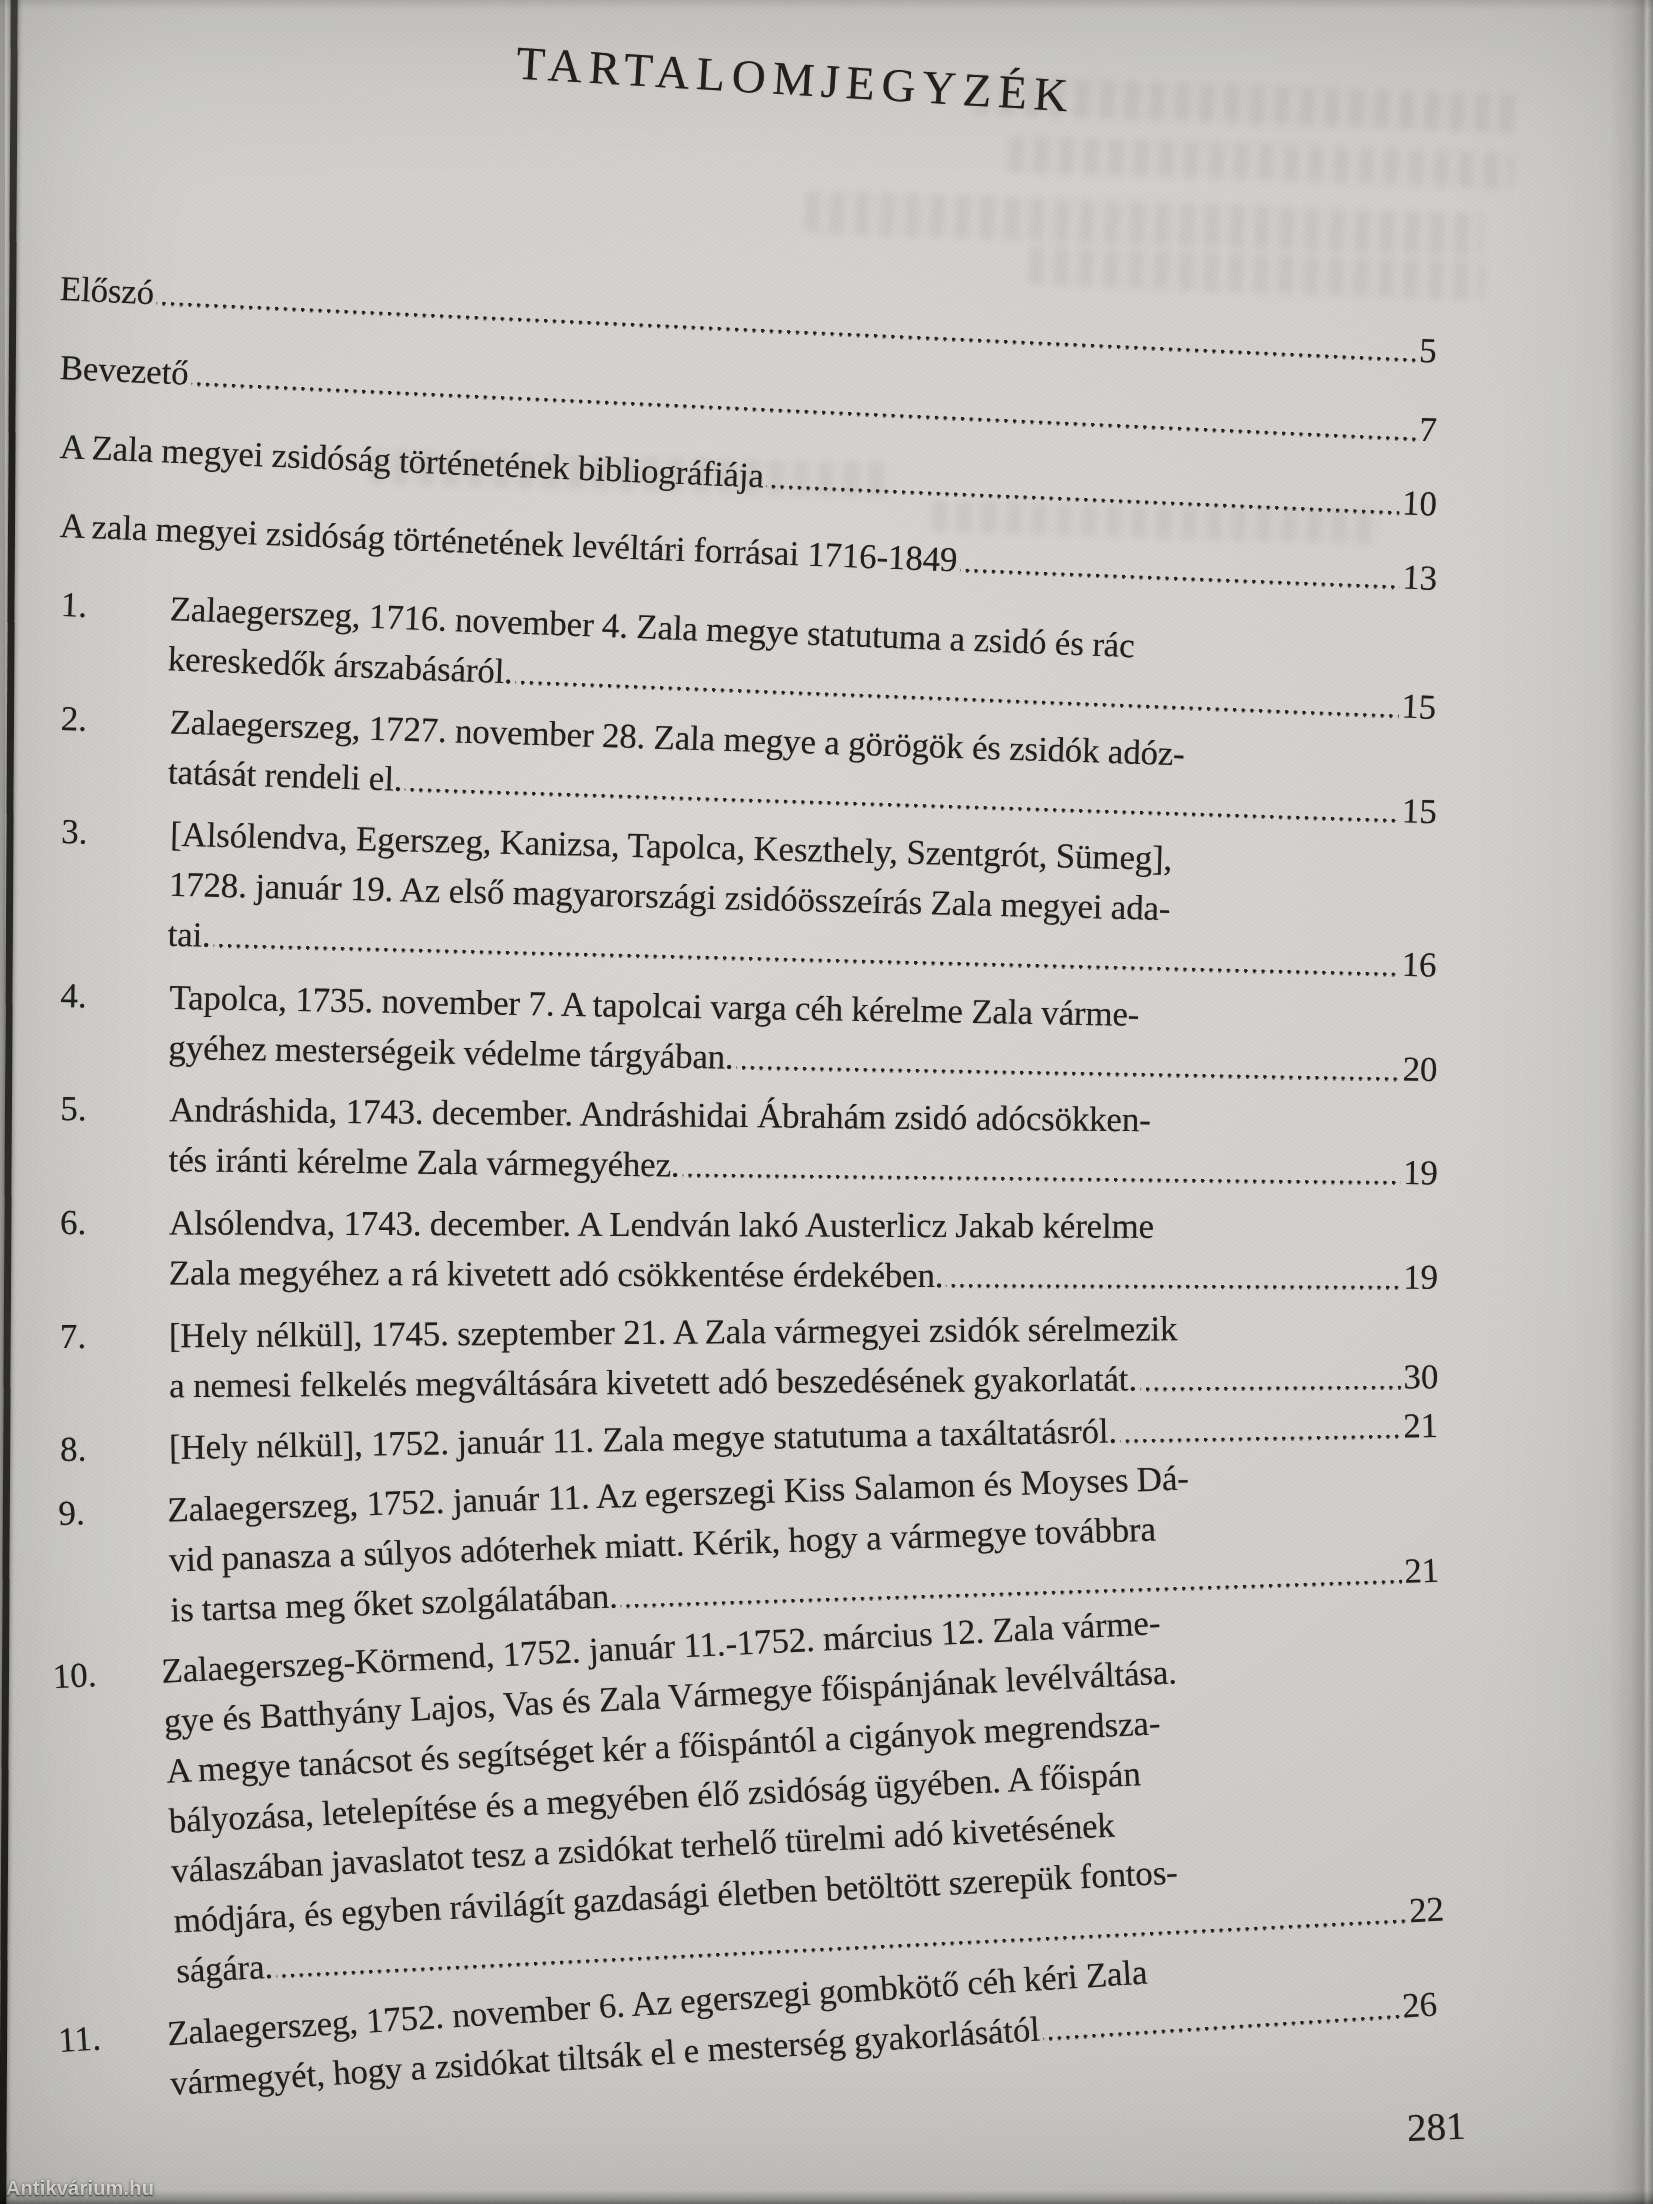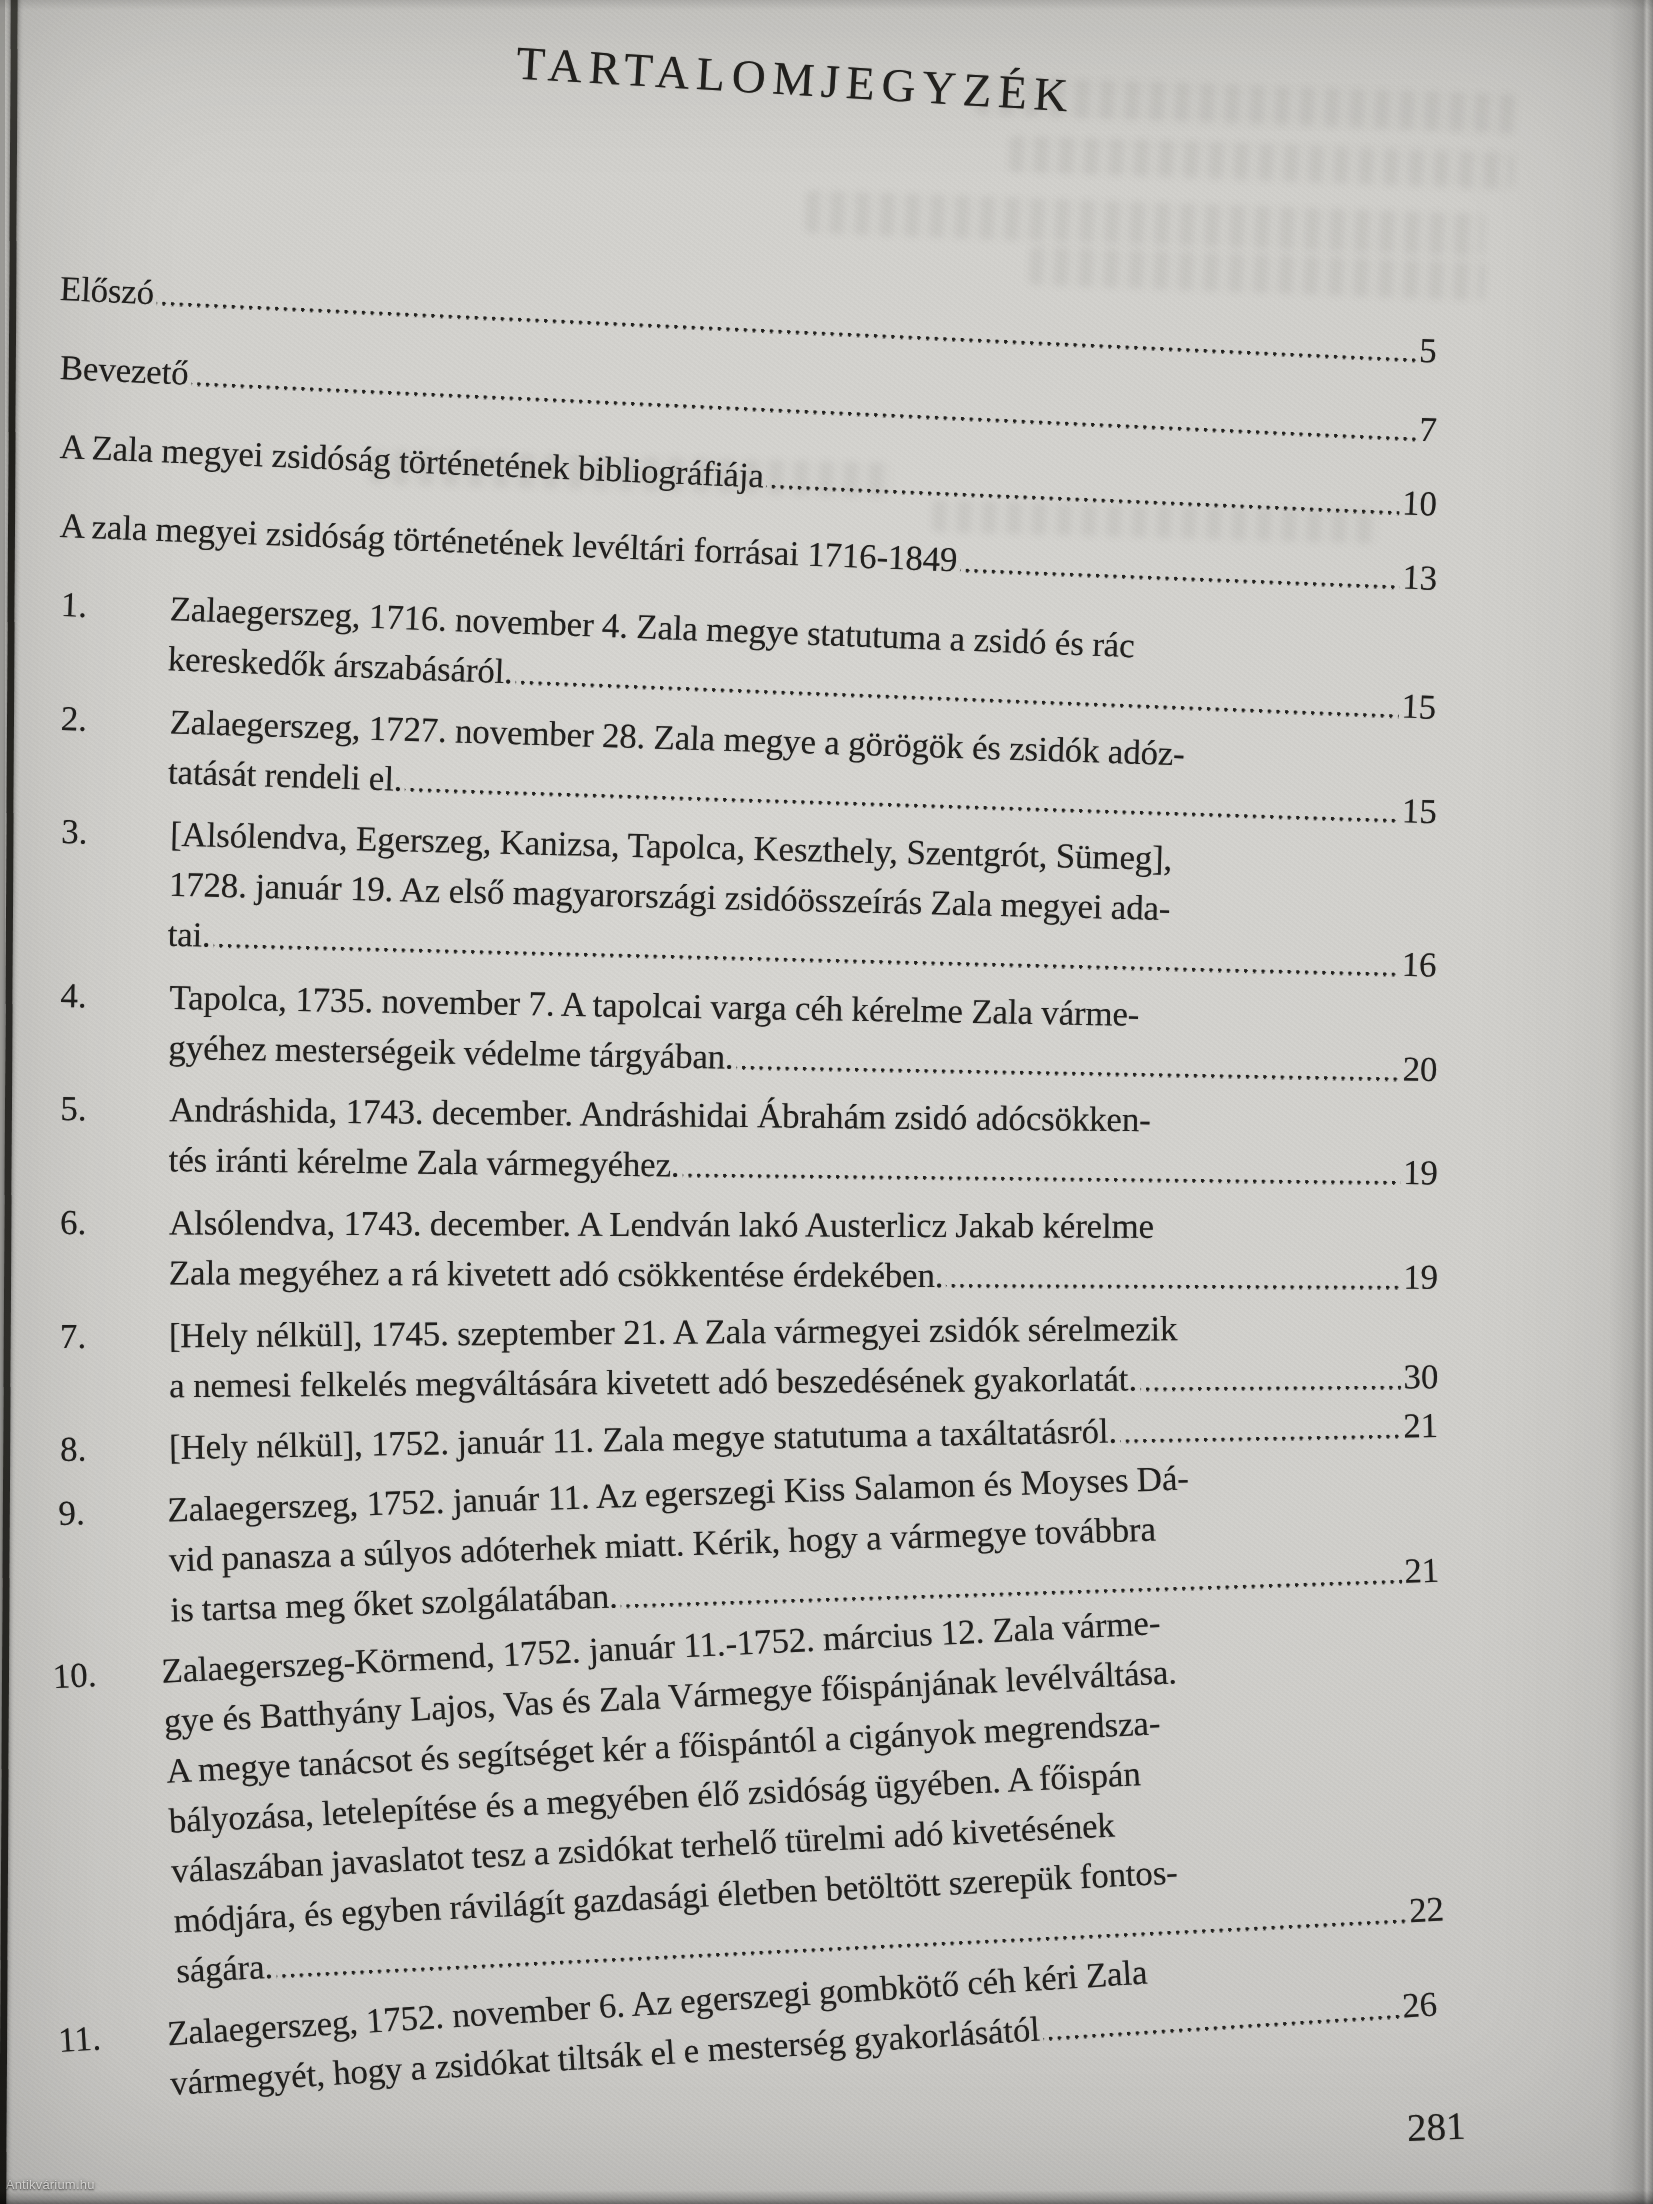--- a/index.html
+++ b/index.html
@@ -75,21 +75,21 @@
   .pg { flex:0 0 auto; font-size:35px; margin-left:2.9px; }
   .footer-page {
     position:absolute; top:2104px; right:189px;
     font-size:39px; color:#23221f;
     text-shadow:0 0 1px rgba(35,34,31,0.5);
     transform:rotate(-2.2deg);
   }
   .watermark {
     position:absolute; left:5.8px; top:2177px;
     font-family:"Liberation Sans", sans-serif;
-    font-weight:normal; font-size:13px; letter-spacing:0.2px;
+    font-weight:bold; font-size:20px; letter-spacing:0.2px;
     color:rgba(240,239,237,0.92);
     text-shadow:0 1px 1.9px rgba(0,0,0,0.65), 0 0 3.9px rgba(0,0,0,0.35);
   }
 </style>
 </head>
 <body>
 
 <div class="page">
   <div class="grain"></div>
 

